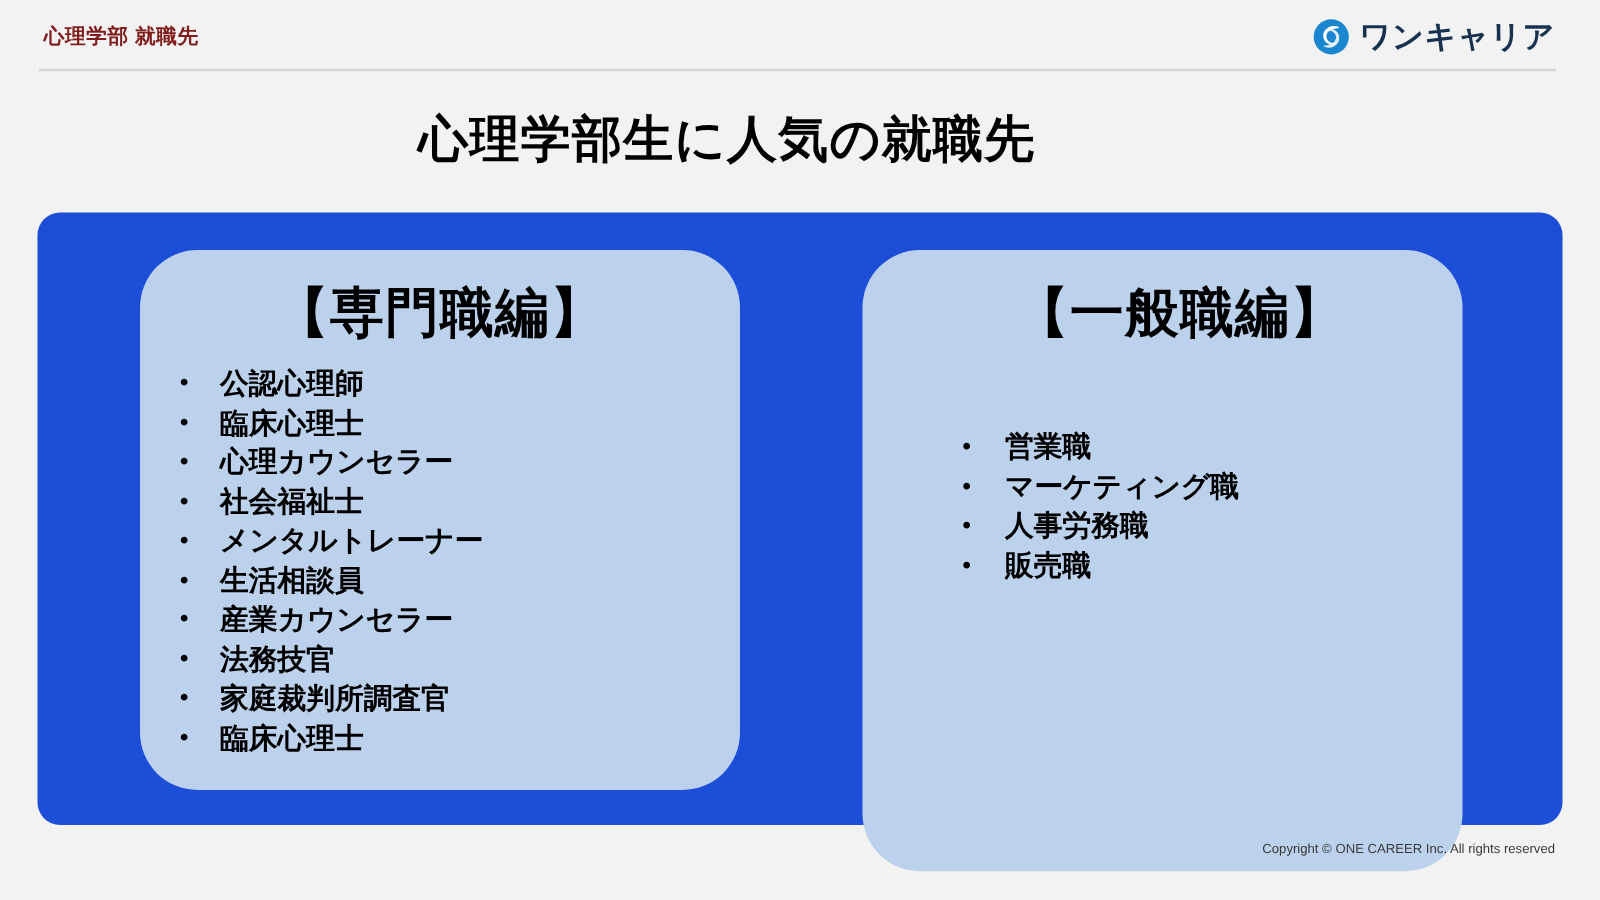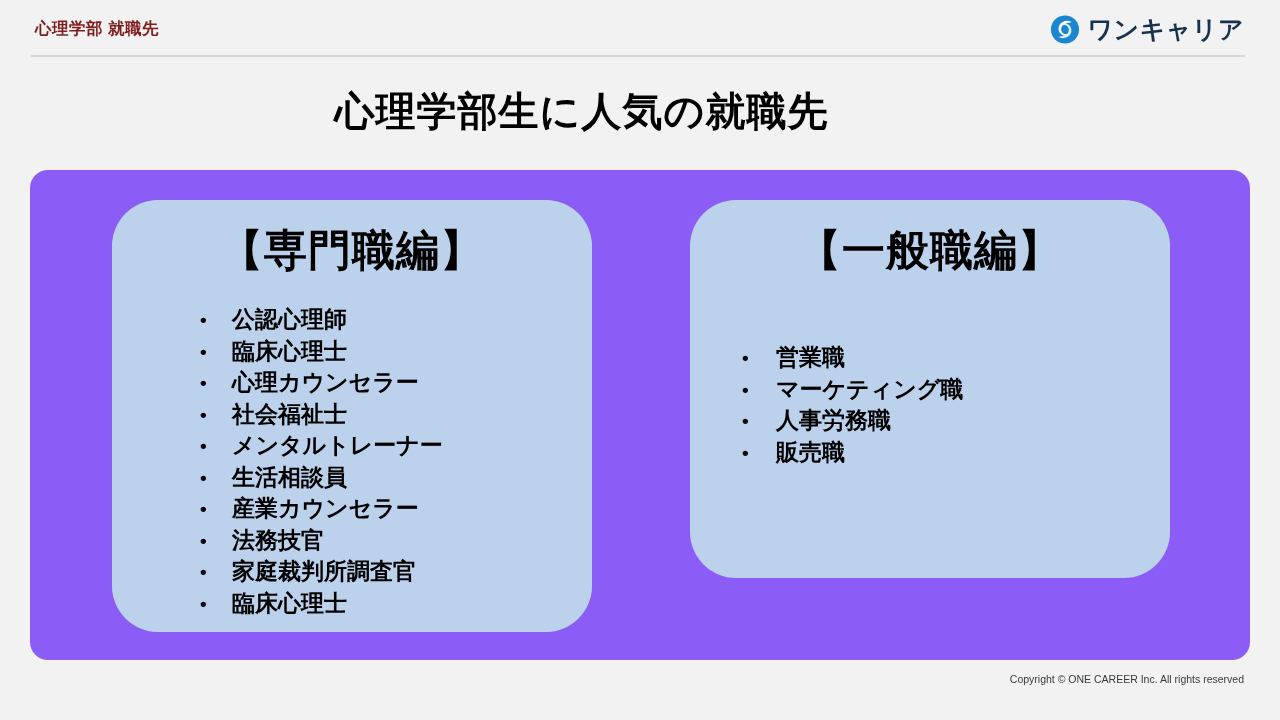--- a/index.html
+++ b/index.html
@@ -50,44 +50,44 @@
     width:1163px; text-align:center;
     font-size:40px; font-weight:bold;
     color:#000; letter-spacing:1px;
   }
 
   
   #panel {
     position:absolute;
     left:30px; top:170px;
     width:1220px; height:490px;
-    background:#8b5cf6;
+    background:#1d4ed8;
     border-radius:18px;
   }
 
   
   .card {
     position:absolute;
     background:#bcd2ec;
     border-radius:46px;
   }
   #card-left  { left:82px;  top:30px; width:480px; height:432px; }
-  #card-right { left:660px; top:30px; width:480px; height:378px; }
+  #card-right { left:660px; top:30px; width:480px; height:497px;padding-left:28px; }
 
   .card-title {
     width:100%; text-align:center;
     font-size:43px; font-weight:bold;
     color:#000; letter-spacing:1px;
     white-space:nowrap;
   }
   #card-left  .card-title { margin-top:22px; }
   #card-right .card-title { margin-top:22px; }
 
   .card-list { list-style:none; }
-  #list-left  { margin-top:24px; padding-left:88px; }
+  #list-left  { margin-top:11px; padding-left:32px; }
   #list-right { margin-top:62px; padding-left:52px; }
 
   .card-list li {
     position:relative;
     font-size:23px; font-weight:bold;
     color:#000;
     line-height:31.5px;
     white-space:nowrap;
   }
   #list-left  li { padding-left:32px; }

